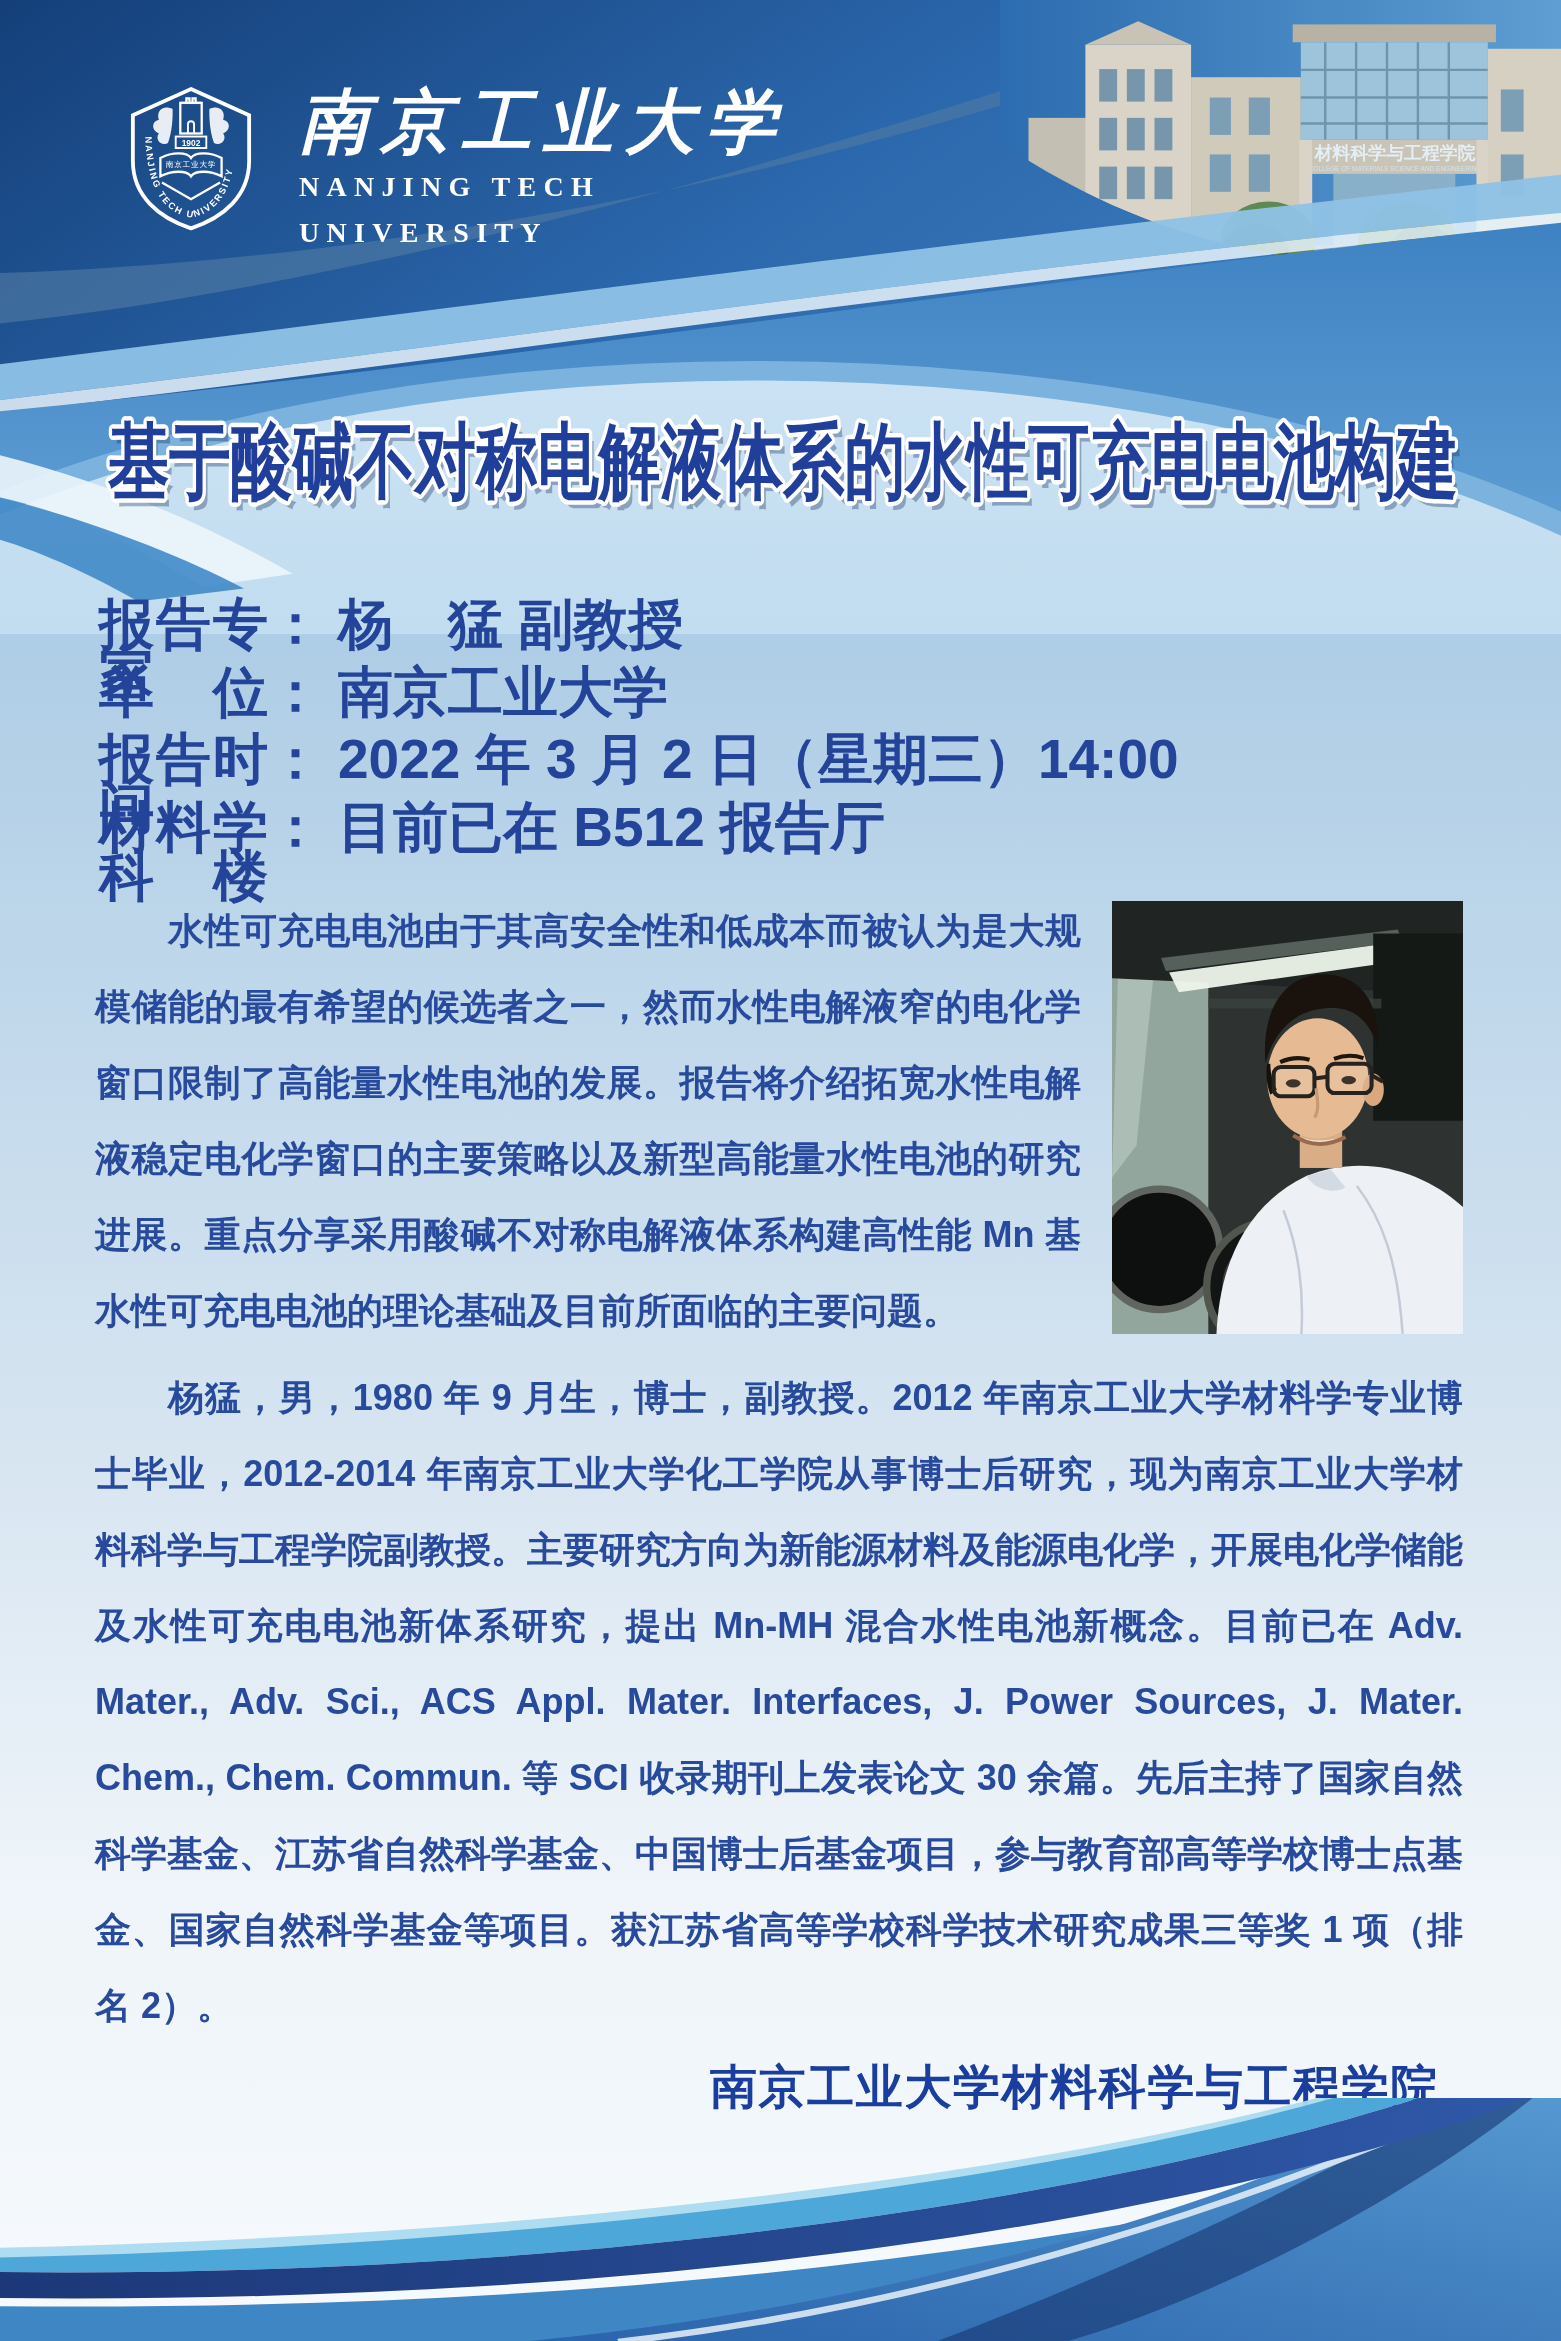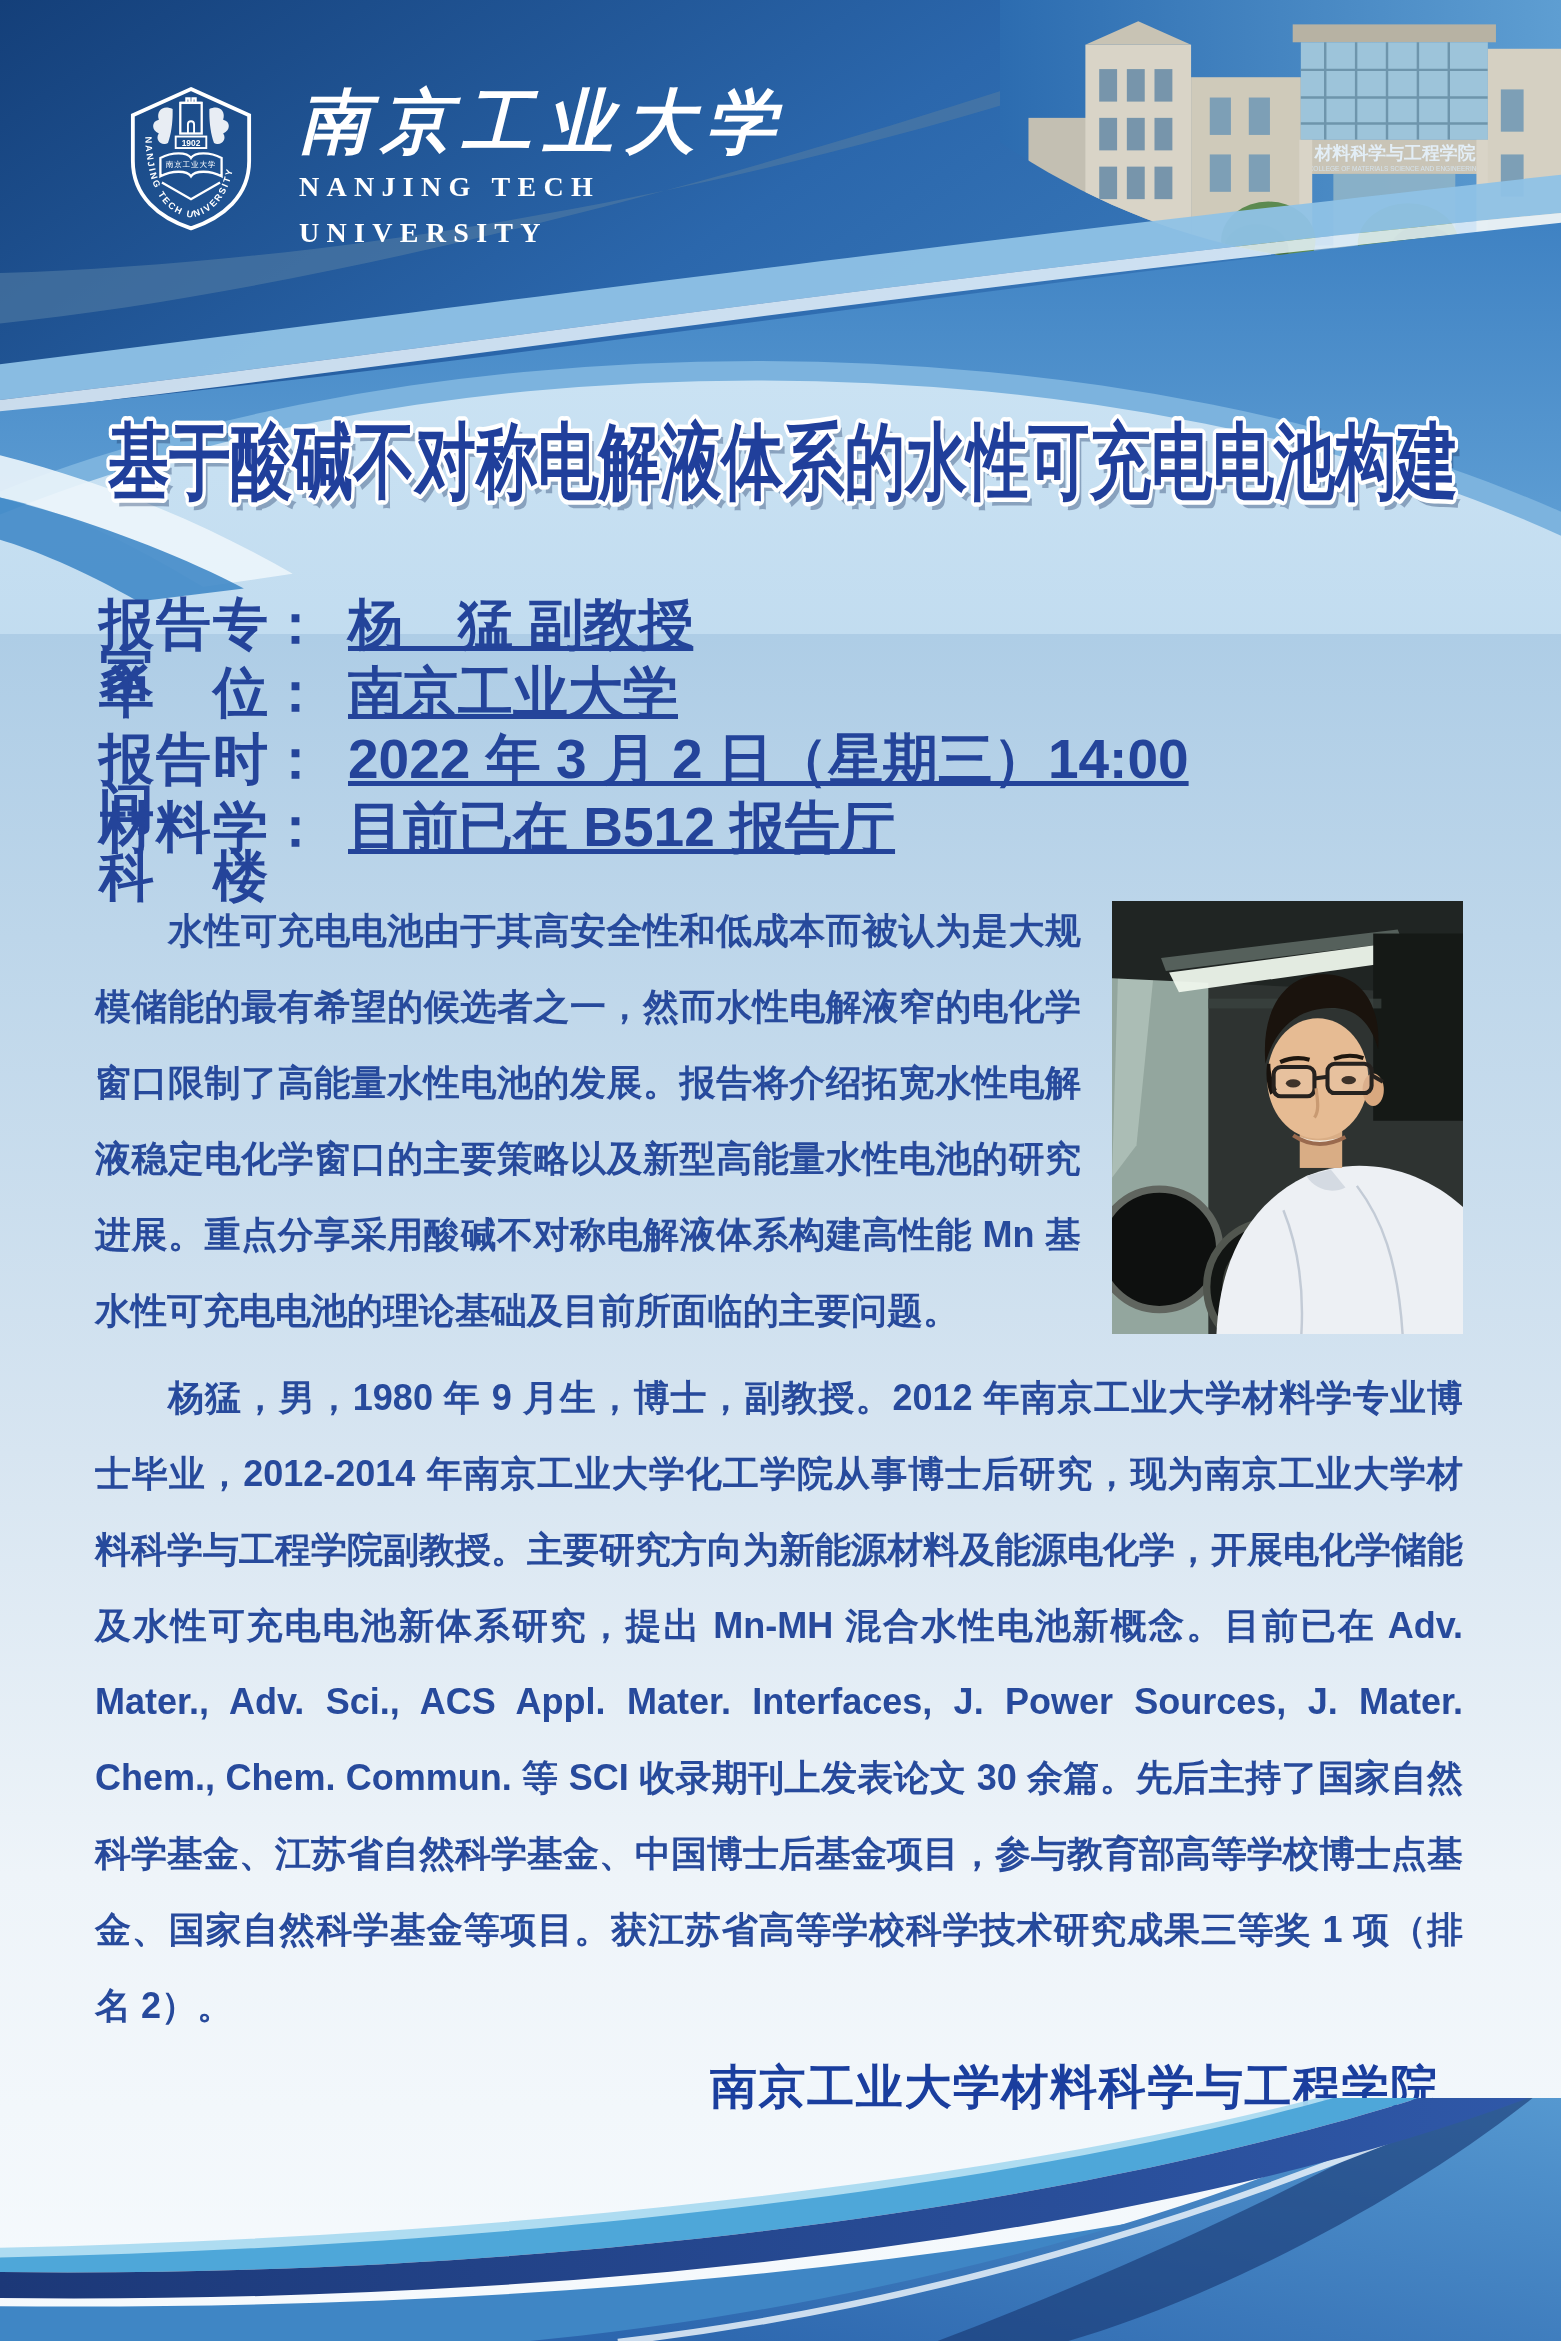--- a/index.html
+++ b/index.html
@@ -18,21 +18,21 @@
   .logo-en{font-family:"Liberation Serif","DejaVu Serif",serif;font-weight:700;font-size:28px;
     line-height:41px;letter-spacing:7.3px;margin-top:4.9px;}
   
   .title-svg{position:absolute;left:0;top:368px;}
   
   .info-block{position:absolute;left:99px;top:600px;color:#24449a;}
   .info-row{display:flex;align-items:baseline;height:49px;margin-bottom:18.7px;
     font-size:55px;font-weight:700;line-height:49px;}
   .info-label{display:inline-block;width:169px;text-align:justify;text-align-last:justify;}
   .info-colon{display:inline-block;}
-  .info-value{margin-left:25px;white-space:nowrap;text-decoration:underline;}
+  .info-value{margin-left:15px;white-space:nowrap;}
   
   .body-text{position:absolute;left:95px;top:893px;width:1368px;color:#274a9c;
     font-size:36px;font-weight:700;line-height:76px;text-align:justify;}
   .speaker-photo{float:right;width:351px;height:433px;margin:8.1px 0 4.9px 31px;}
   .speaker-photo svg{display:block;}
   .para{margin:0;text-indent:73px;}
   .para + .para{margin-top:11.4px;}
   
   .footer-line{position:absolute;right:122px;top:2056px;color:#1a3e9e;
     font-size:47px;font-weight:800;letter-spacing:1.6px;white-space:nowrap;}

